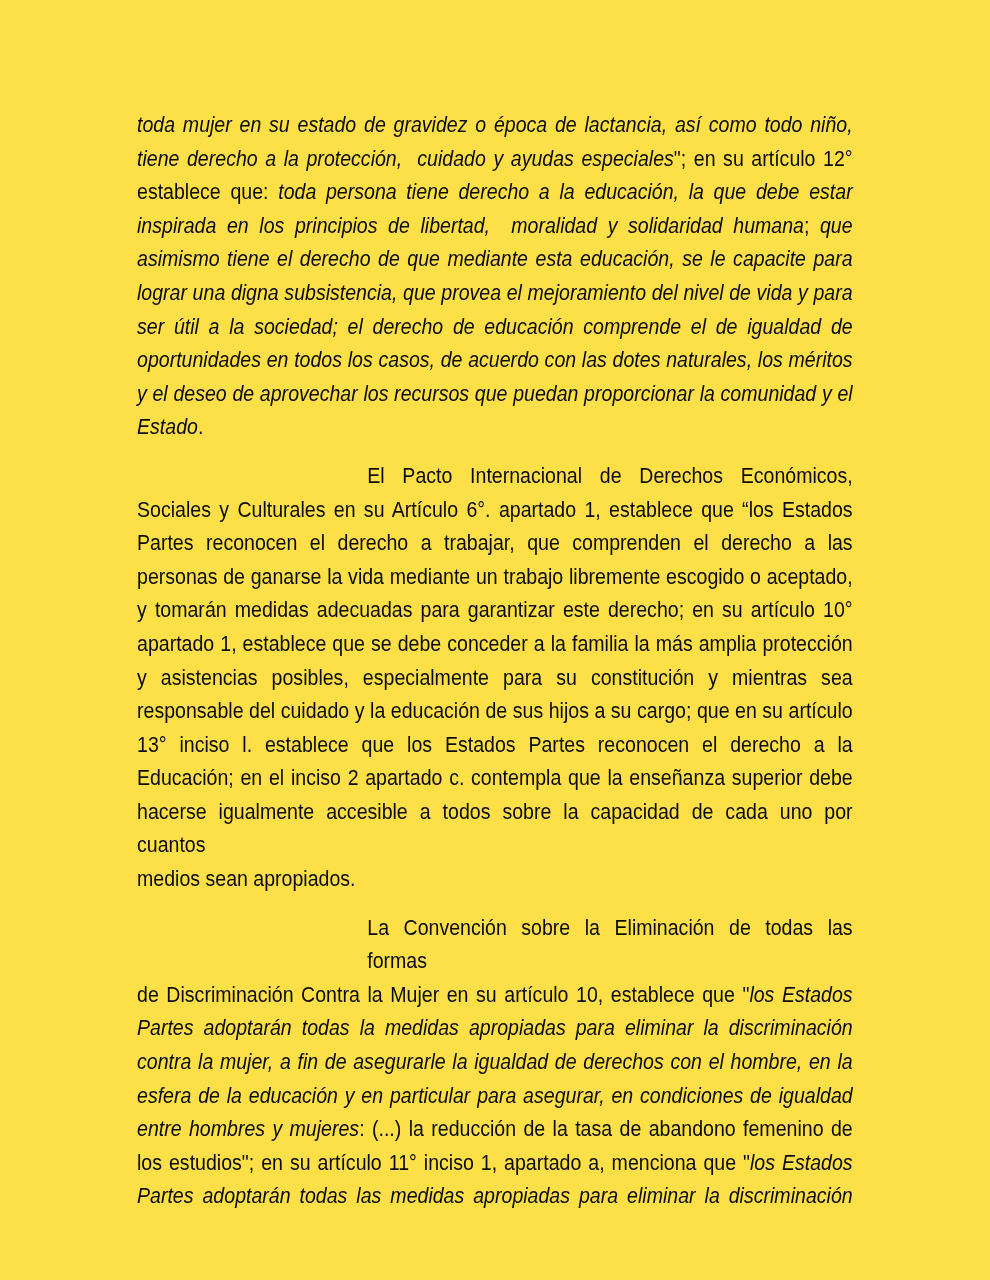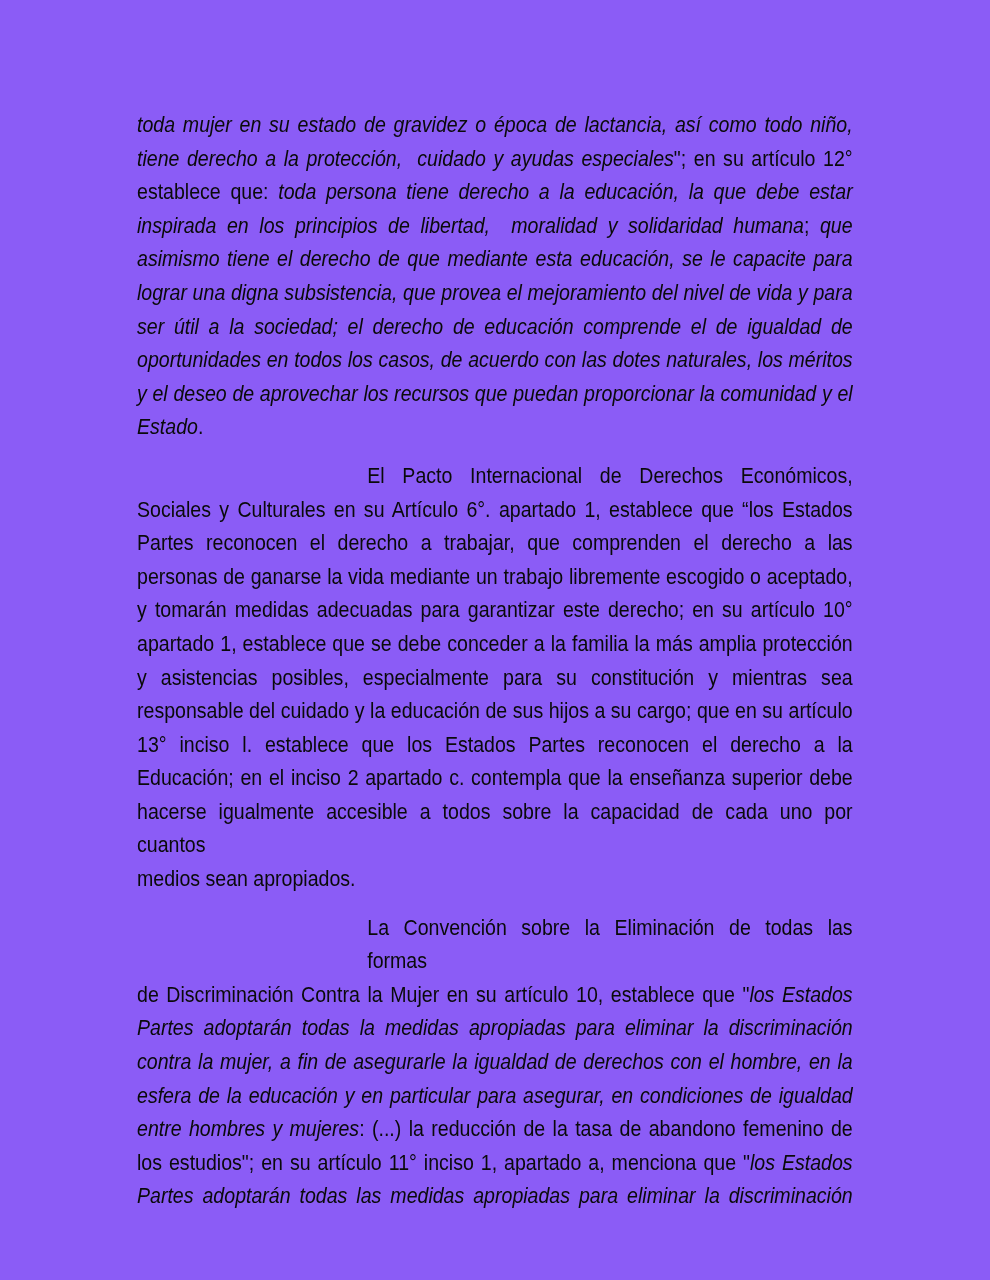--- a/index.html
+++ b/index.html
@@ -9,21 +9,21 @@
   }
   body {
     width: 990px;
     height: 1280px;
     position: relative;
     overflow: hidden;
   }
   .doc-page {
     position: absolute;
     inset: 0;
-    background: #8b5cf6;
+    background: #fde047;
   }
   .doc-text {
     position: absolute;
     left: 137px;
     top: 108px;
     width: 805px;
     transform: scaleX(0.889);
     transform-origin: 0 0;
     font-family: "Liberation Sans", "DejaVu Sans", sans-serif;
     font-size: 22px;

